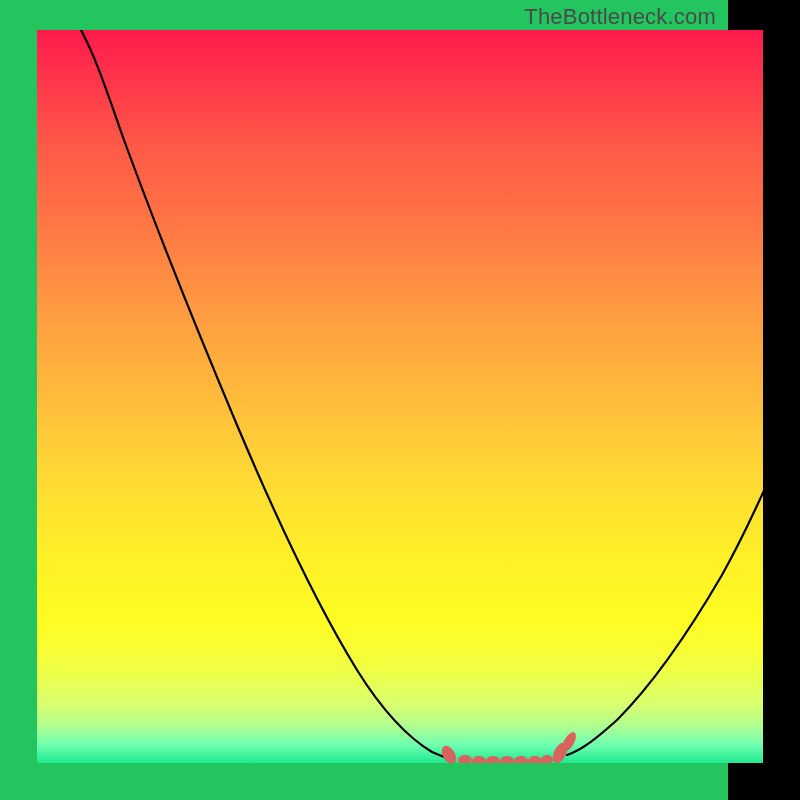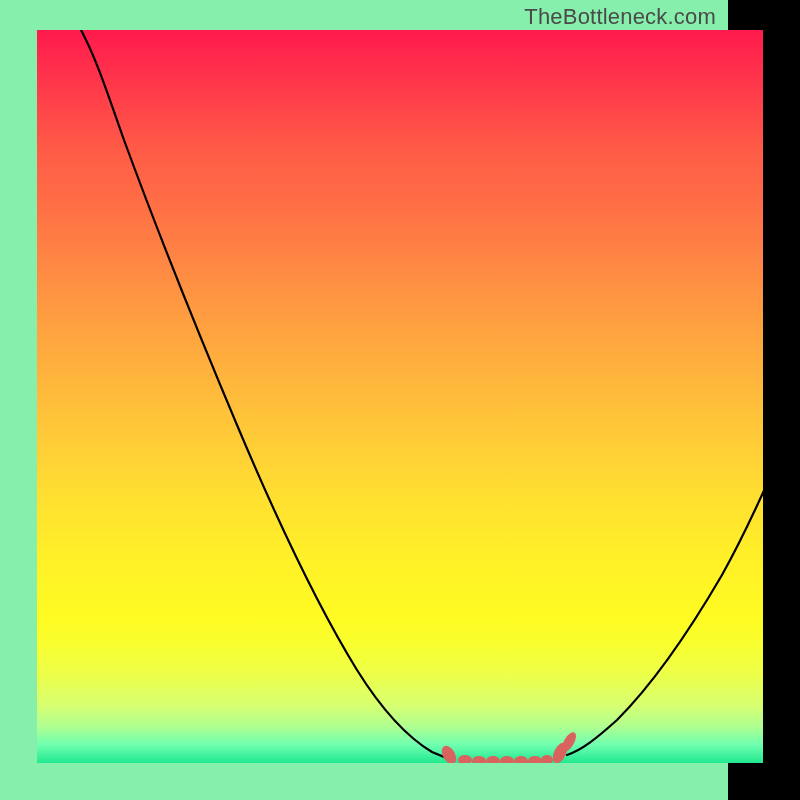--- a/index.html
+++ b/index.html
@@ -1,21 +1,21 @@
 <!DOCTYPE html>
 <html><head>
 <meta charset="utf-8">
 <style>
   * { margin: 0; padding: 0; box-sizing: border-box; }
   html, body { width: 800px; height: 800px; background: #000; overflow: hidden; }
   .container {
     width: 728px;
     height: 800px;
     position: relative;
-    background: #86efac;
+    background: #22c55e;
   }
   .watermark {
     position: absolute;
     top: 4px;
     right: 12px;
     color: #4a4a4a;
     font-family: Arial, Helvetica, sans-serif;
     font-size: 22px;
     font-weight: 400;
     letter-spacing: 0.2px;

